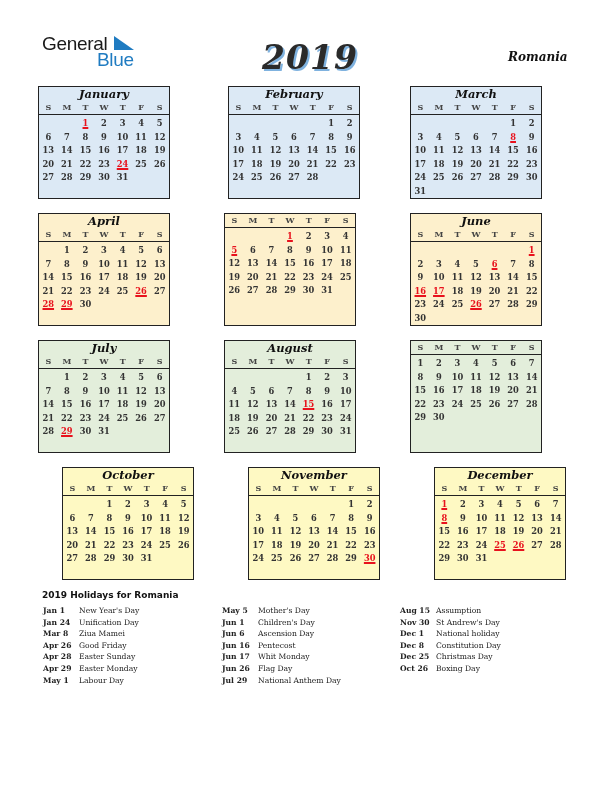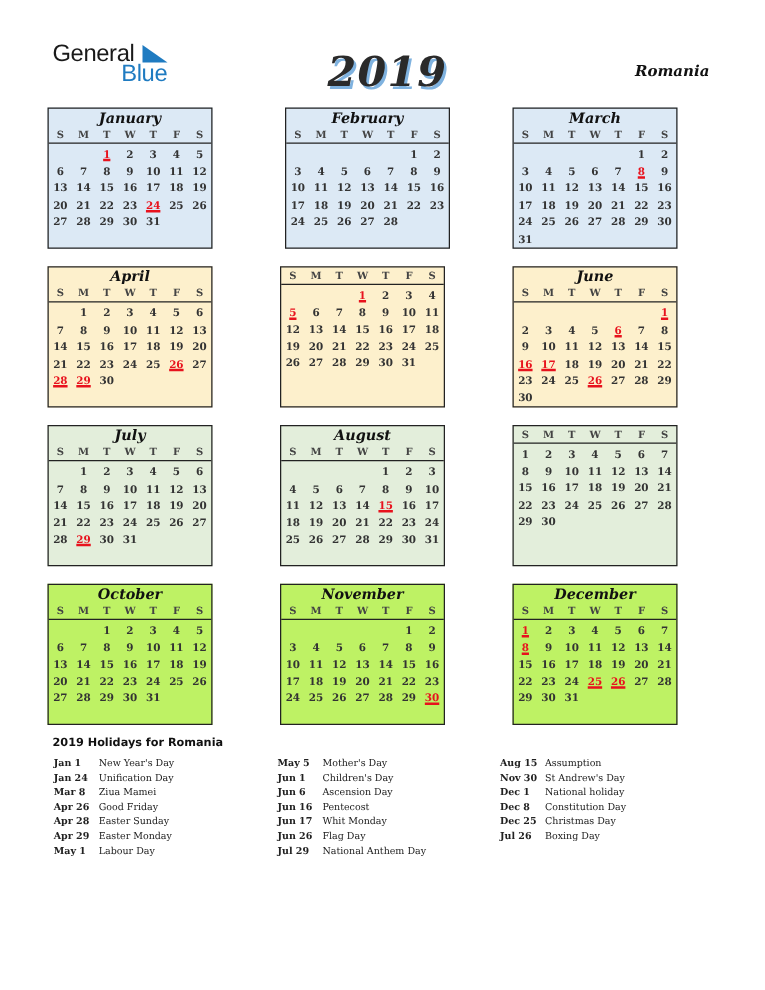--- a/index.html
+++ b/index.html
@@ -14,21 +14,21 @@
   .month { position:absolute; width:132px; border:1px solid #222; box-sizing:border-box; }
   .month .mname { text-align:center; font-family:"DejaVu Serif", serif; font-style:italic; font-weight:bold; font-size:11.5px; color:#111; height:14px; line-height:15px; }
   .month .dow { display:flex; height:13px; border-bottom:1.5px solid #222; }
   .month .dow span { flex:1; text-align:center; font-size:8px; line-height:13px; font-weight:bold; color:#444; }
   .month .grid { display:flex; flex-wrap:wrap; padding-top:2px; }
   .month .grid span { width:14.2857%; text-align:center; font-size:8.3px; line-height:13.6px; height:13.6px; color:#333; font-weight:bold; }
   .month .grid span.hol { color:#e8121d; text-decoration:underline; text-decoration-thickness:1.5px; }
   .blue { background:#dce9f5; }
   .yellow { background:#fdf0cc; }
   .green { background:#e3eedb; }
-  .peach { background:#bef264; }
+  .peach { background:#fef9c3;margin-left:24px; }
 
   .hol-title { position:absolute; left:42px; top:590px; font-family:"DejaVu Sans", sans-serif; font-weight:bold; font-size:9px; color:#111; }
   .hol-col { position:absolute; top:605px; }
   .hol-row { display:flex; font-family:"DejaVu Serif", serif; font-size:7.6px; line-height:11.6px; color:#222; }
   .hol-row .d { width:36px;font-weight:bold; }
 </style>
 </head>
 <body>
 
 <div class="logo">
@@ -684,17 +684,17 @@
       </div>
       <div class="hol-row">
         <span class="d">Dec 8</span>
         <span>Constitution Day</span>
       </div>
       <div class="hol-row">
         <span class="d">Dec 25</span>
         <span>Christmas Day</span>
       </div>
       <div class="hol-row">
-        <span class="d">Jul 26</span>
+        <span class="d">Oct 26</span>
         <span>Boxing Day</span>
       </div>
     </div>
   </div>
 
 </body></html>

